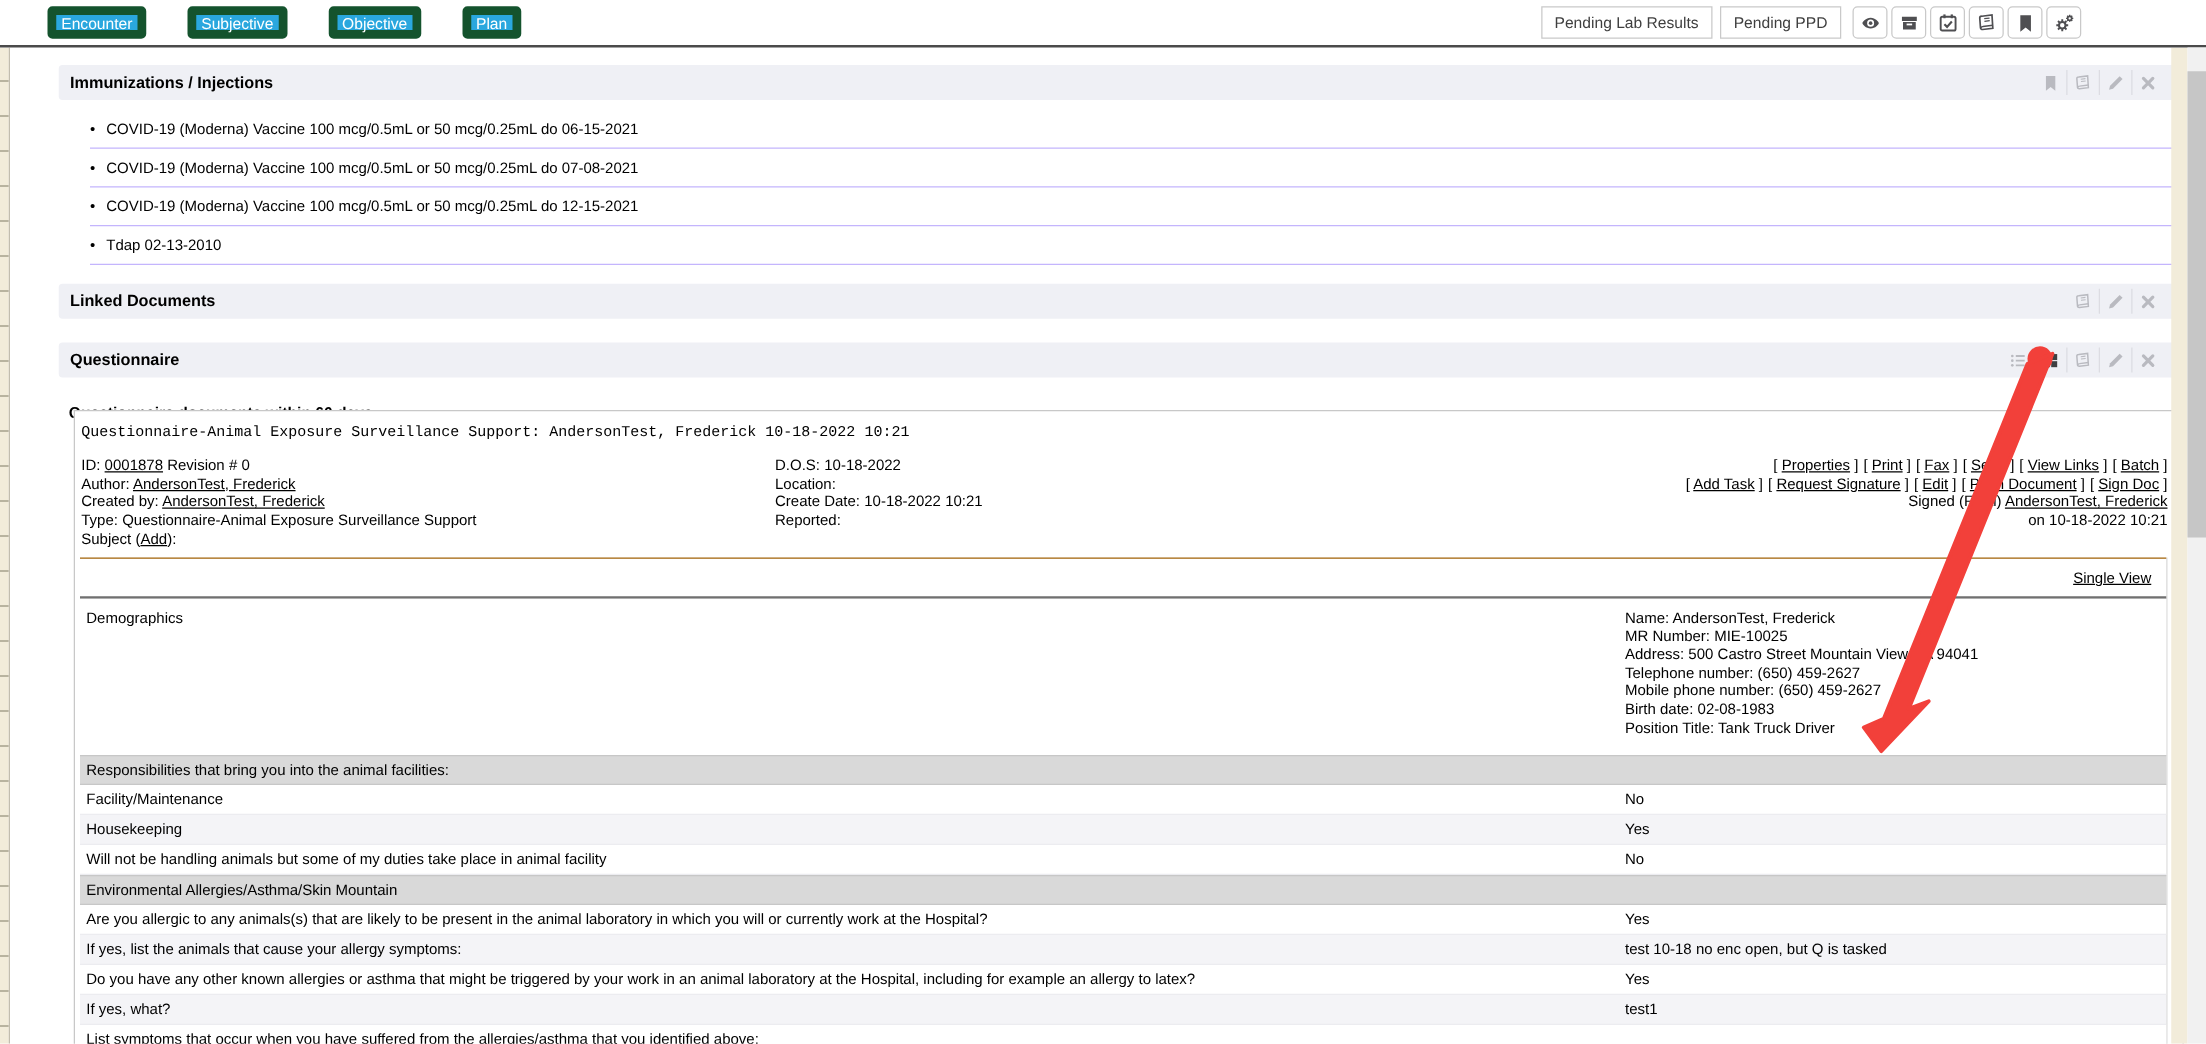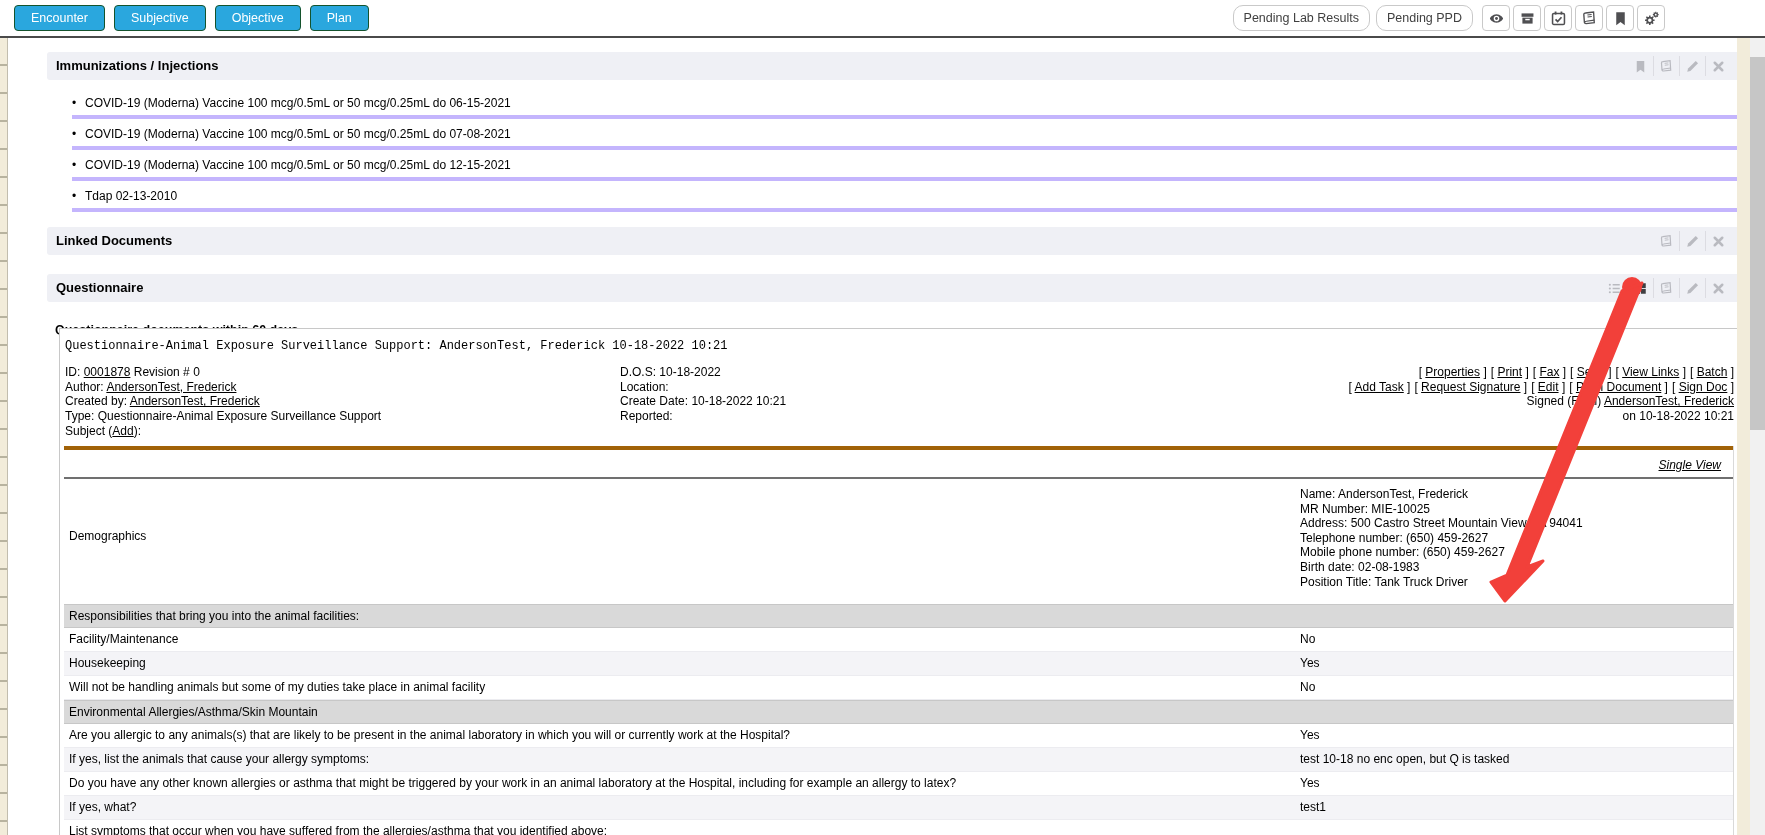--- a/index.html
+++ b/index.html
@@ -3,23 +3,23 @@
 <meta charset="utf-8">
 <style>
   * { box-sizing: border-box; margin: 0; padding: 0; }
   html, body { width: 1765px; height: 835px; }
   body { font-family: "Liberation Sans", sans-serif; background: #fff; color: #000; }
   .page { position: relative; width: 1765px; height: 835px; overflow: hidden; background: #fff; }
 
   
   .toolbar { position: absolute; left: 0; top: 0; width: 1765px; height: 38px; background: #fff; border-bottom: 2px solid #4a4a4a; z-index: 5; }
   .toolbar-left { position: absolute; left: 14px; top: 5px; display: flex; gap: 9px; }
-  .btn-blue { background: #2aa7de; border: 1px solid #14532d; color: #fff; border-radius: 4px; height: 26px; padding: 0 16px; font-size: 12.5px; font-family: inherit; cursor: pointer; }
+  .btn-blue { background: #2aa7de; border: 7px solid #14532d; color: #fff; border-radius: 4px; height: 26px; padding: 0 4px; font-size: 12.5px; font-family: inherit; cursor: pointer; margin-left: 24px; }
   .toolbar-right { position: absolute; right: 100px; top: 5px; display: flex; gap: 6px; align-items: center; }
-  .btn-white { background: #fff; border: 1px solid #c9c9c9; border-radius: 10px; color: #3f3f3f; height: 26px; padding: 0 10px; font-size: 12.5px; font-family: inherit; cursor: pointer; }
+  .btn-white { background: #fff; border: 1px solid #c9c9c9; border-radius: 0; color: #3f3f3f; height: 26px; padding: 0 10px; font-size: 12.5px; font-family: inherit; cursor: pointer; }
   .toolbar-icons { display: flex; gap: 3px; margin-left: 3px; }
   .btn-icon { width: 28px; height: 26px; background: #fff; border: 1px solid #c9c9c9; border-radius: 4px; color: #4f4f52; display: flex; align-items: center; justify-content: center; cursor: pointer; }
   .btn-icon svg { width: 17px; height: 17px; display: block; }
   .ticon { display: flex; }
 
   
   .left-rail { position: absolute; left: 0; top: 38px; width: 8px; height: 797px; border-right: 1px solid #c2bdae;
     background: repeating-linear-gradient(to bottom, #f2ecda 0 26px, #b8b39f 26px 28px); z-index: 4; }
   .right-gap { position: absolute; left: 1737px; top: 38px; width: 13px; height: 797px; background: #f2ecda; z-index: 4; }
   .scrollbar { position: absolute; left: 1750px; top: 38px; width: 15px; height: 797px; background: #f1f1f1; z-index: 6; }
@@ -30,40 +30,40 @@
 
   .sec-header { position: absolute; left: 21px; width: 1698px; height: 28px; background: #eff0f5; border-radius: 3px; }
   .sec-title { position: absolute; left: 9px; top: 0; line-height: 28px; font-size: 13px; font-weight: bold; }
   .sec-icons { position: absolute; right: 14px; top: 4px; display: flex; }
   .hdr-icon { width: 26px; height: 20px; display: flex; align-items: center; justify-content: center; color: #b9bac0; border-left: 1px solid #dcdce2; cursor: pointer; }
   .hdr-icon:first-child { border-left: none; }
   .hdr-icon.active { color: #3f3f41; }
   .hdr-icon svg { width: 15px; height: 15px; display: block; }
 
   .imm-list { position: absolute; left: 46px; top: 50px; width: 1674px; list-style: none; }
-  .imm-item { height: 31px; line-height: 31px; border-bottom: 4px solid #c4b5fd; font-size: 12px; }
+  .imm-item { height: 31px; line-height: 31px; border-bottom: 1px solid #c4b5fd; font-size: 12px; }
   .bullet { display: inline-block; width: 13px; font-size: 12px; }
 
   .q-subtitle { position: absolute; left: 29px; top: 273px; font-size: 12.5px; font-weight: bold; line-height: 16px; margin-top: 11px; }
 
   .doc-box { position: absolute; left: 33px; top: 290px; width: 1688px; height: 508px; border: 1px solid #c8c8c8; border-bottom: none; background: #fff; }
   .doc-title { position: absolute; left: 5px; top: 10px; font-size: 12px; line-height: 14px; font-family: Liberation Mono, monospace; }
   .meta { position: absolute; top: 36px; font-size: 12px; line-height: 14.7px; }
   .meta-left { left: 5px; }
   .meta-mid { left: 560px; }
   .meta-right { right: 12px; text-align: right; }
   .lnk { color: #000; text-decoration: underline; cursor: pointer; }
   .bold { font-weight: normal; }
   .action-item { margin-left: 4px; }
 
   .doc-inner { position: absolute; left: 4px; top: 117px; width: 1670px; height: 391px; border-right: 1px solid #d9d9d9; }
-  .single-view-row { height: 33px; border-top: 4px solid #a16207; border-bottom: 2px solid #707070; text-align: right; line-height: 31px; padding-right: 12px; font-size: 12px; font-style: italic; }
+  .single-view-row { height: 33px; border-top: 1px solid #a16207; border-bottom: 2px solid #707070; text-align: right; line-height: 31px; padding-right: 12px; font-size: 12px; }
   .doc-table { font-size: 12px; }
   .demo-row { position: relative; height: 125px; background: #fff; }
-  .demo-label { position: absolute; left: 5px; top: 8px; line-height: 14.6px; margin-top: 42px; }
+  .demo-label { position: absolute; left: 5px; top: 8px; line-height: 14.6px; }
   .demo-lines { position: absolute; left: 1236px; top: 8px; line-height: 14.6px; }
   .qa-row { position: relative; height: 24px; line-height: 23px; border-bottom: 1px solid #ececf0; background: #fff; }
   .qa-row.hdr { background: #d9d9d9; border-bottom: 1px solid #c7c7c7; border-top: 1px solid #c7c7c7; }
   .qa-row.shade { background: #f4f4f7; }
   .qa-q { position: absolute; left: 5px; top: 0; white-space: nowrap; }
   .qa-a { position: absolute; left: 1236px; top: 0; white-space: nowrap; }
 
   .arrow-overlay { position: absolute; left: 0; top: 0; width: 1765px; height: 835px; z-index: 50; pointer-events: none; }
 </style>
 </head>

